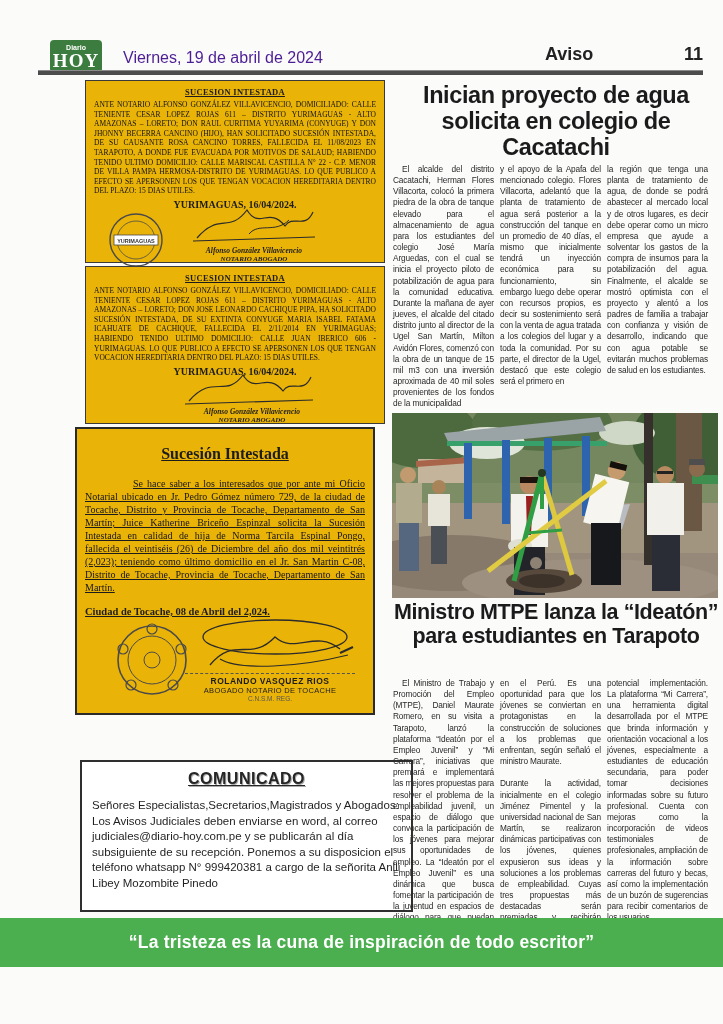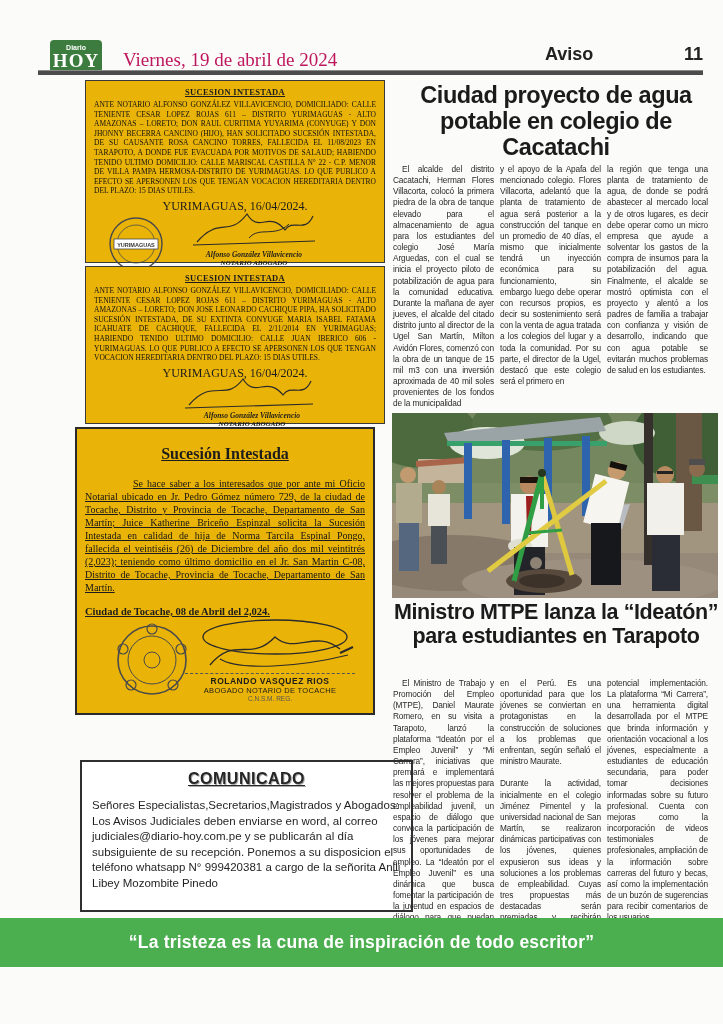--- a/index.html
+++ b/index.html
@@ -5,32 +5,32 @@
   html,body{margin:0;padding:0;}
   body{width:723px;height:1024px;position:relative;background:#fbfbfa;
        font-family:"Liberation Sans",sans-serif;color:#1c1c1c;overflow:hidden;}
   .abs{position:absolute;}
 
   
   .logo{left:50px;top:40px;width:52px;height:33px;background:#3c7d3f;border-radius:4px;
         display:flex;flex-direction:column;align-items:center;justify-content:center;color:#fff;}
   .logo .top{font-size:7px;font-weight:bold;line-height:7px;}
   .logo .main{font-family:"Liberation Serif",serif;font-weight:bold;font-size:19px;line-height:19px;letter-spacing:1px;}
-  .hdr-date{left:123px;top:49px;font-size:19px;color:#be185d;font-family:Liberation Serif, serif;}
+  .hdr-date{left:123px;top:49px;font-size:16px;color:#4c1d95;}
   .hdr-section{left:545px;top:44px;font-size:18px;font-weight:bold;color:#222;}
   .hdr-page{left:684px;top:44px;font-size:18px;font-weight:bold;color:#222;}
   .hdr-rule{left:38px;top:70px;width:665px;height:4px;background:#4c4c4c;border-top:1px solid #8a8a8a;}
 
   
   .nbox{border:1px solid #3a3a3a;background:#eab308;padding:6px 8px;box-sizing:border-box;}
   .nbox2{border:2px solid #2a2a2a;}
   .ntitle{font-family:"Liberation Serif",serif;font-weight:bold;font-size:8.5px;text-align:center;
           text-decoration:underline;margin-bottom:3px;letter-spacing:.3px;}
   .nbody{font-family:"Liberation Serif",serif;font-size:7.5px;line-height:9.6px;text-align:justify;color:#111;}
-  .ndate{font-family:"Liberation Serif",serif;font-size:12px;text-align:center;margin-top:3px;font-weight:normal;}
+  .ndate{font-family:"Liberation Serif",serif;font-size:10px;text-align:center;margin-top:3px;font-weight:bold;}
   .sigblock{position:relative;height:64px;}
   .signame{font-family:"Liberation Serif",serif;font-style:italic;font-weight:bold;font-size:7.5px;text-align:center;line-height:9px;}
   .sigrole{font-family:"Liberation Serif",serif;font-weight:bold;font-size:7px;text-align:center;line-height:9px;font-style:italic;}
 
   .n3title{font-family:"Liberation Serif",serif;font-weight:bold;font-size:16px;text-align:center;margin:10px 0 14px 0;}
   .n3body{font-family:"Liberation Serif",serif;font-size:10px;line-height:13px;text-align:justify;text-indent:48px;color:#151515;}
   .n3date{font-family:"Liberation Serif",serif;font-size:10.5px;font-weight:bold;margin-top:12px;padding-right:6px;}
   .n3signame{font-family:"Liberation Sans",sans-serif;font-weight:bold;font-size:8.5px;letter-spacing:.5px;text-align:center;
              border-top:1px dashed #555;padding-top:2px;}
   .n3sigrole{font-size:7.5px;text-align:center;letter-spacing:.3px;}
@@ -137,21 +137,21 @@
       <div class="n3sigreg">C.N.S.M. REG.</div>
     </div>
   </div>
 </div>
 
 <div class="abs cbox" style="left:80px;top:760px;width:333px;height:152px;">
   <div class="ctitle">COMUNICADO</div>
   <div class="cbody">Señores Especialistas,Secretarios,Magistrados y Abogados: Los Avisos Judiciales deben enviarse en word, al correo judiciales@diario-hoy.com.pe y se  publicarán al día    subsiguiente de su recepción. Ponemos a su disposicion el teléfono whatsapp N°  999420381  a cargo de la señorita Anlli Libey Mozombite Pinedo</div>
 </div>
 
-<div class="abs headline h1a">Ciudad proyecto de agua potable en colegio de Cacatachi</div>
+<div class="abs headline h1a">Inician proyecto de agua solicita en colegio de Cacatachi</div>
 <div class="abs col indent" style="left:393px;top:164px;">El alcalde del distrito Cacatachi, Herman Flores Villacorta, colocó la primera piedra de la obra de tanque elevado para el almacenamiento de agua para los estudiantes del colegio José María Arguedas, con el cual se inicia el proyecto piloto de potabilización de agua para la comunidad educativa. Durante la mañana de ayer jueves, el alcalde del citado distrito junto al director de la Ugel San Martín, Milton Avidón Flores, comenzó con la obra de un tanque de 15 mil m3 con una inversión aproximada de 40 mil soles provenientes de los fondos de la municipalidad</div>
 <div class="abs col" style="left:500px;top:164px;">y el apoyo de la Apafa del mencionado colegio. Flores Villacorta, adelantó que la planta de tratamiento de agua será posterior a la construcción del tanque en un promedio de 40 días, el mismo que inicialmente tendrá un inyección económica para su funcionamiento, sin embargo luego debe operar con recursos propios, es decir su sostenimiento será con la venta de agua tratada a los colegios del lugar y a toda la comunidad. Por su parte, el director de la Ugel, destacó que este colegio será el primero en</div>
 <div class="abs col" style="left:607px;top:164px;">la región que tenga una planta de tratamiento de agua, de donde se podrá abastecer al mercado local y de otros lugares, es decir debe operar como un micro empresa que ayude a solventar los gastos de la compra de insumos para la potabilización del agua. Finalmente, el alcalde se mostró optimista con el proyecto y alentó a los padres de familia a trabajar con confianza y visión de desarrollo, indicando que con agua potable se evitarán muchos problemas de salud en los estudiantes.</div>
 
 <div class="abs photo">
   <svg width="326" height="185" viewBox="0 0 326 185">
 
     <rect x="0" y="85" width="326" height="100" fill="#a2957f"></rect>
     <rect x="0" y="140" width="326" height="45" fill="#96897a"></rect>
     <ellipse cx="60" cy="150" rx="95" ry="28" fill="#86796a"></ellipse>

